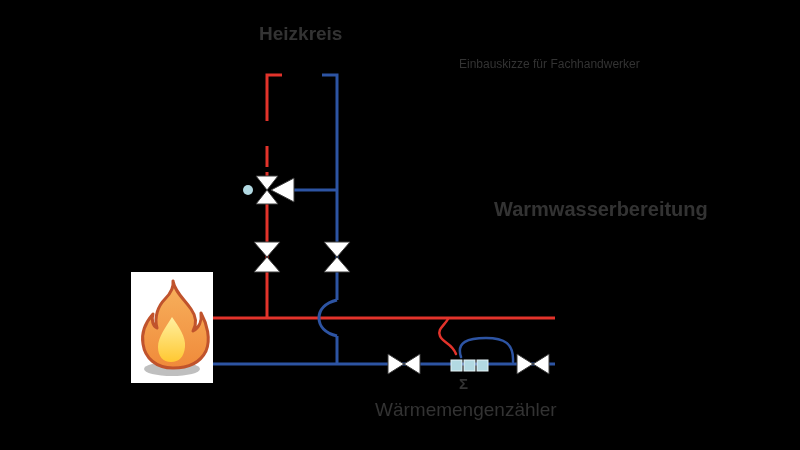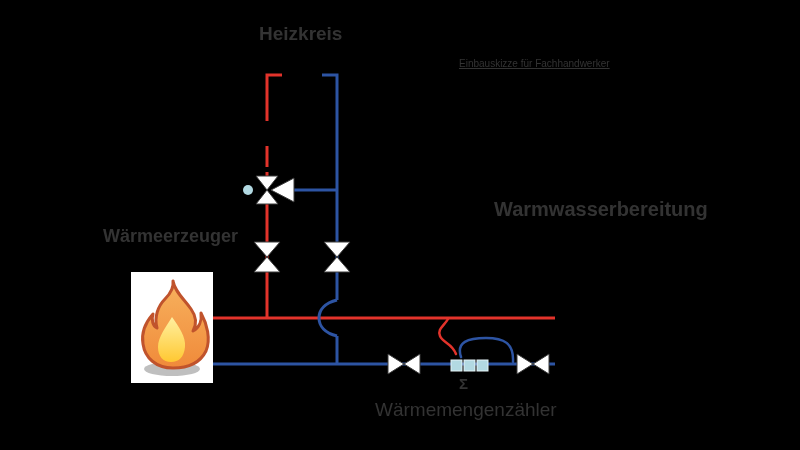--- a/index.html
+++ b/index.html
@@ -6,21 +6,21 @@
   .stage{
     position:relative;width:800px;height:450px;background:var(--background,#000);
     overflow:hidden;font-family:"Liberation Sans",sans-serif;
   }
   .stage svg{position:absolute;left:0;top:0;}
   .label{
     position:absolute;color:var(--text,#333);white-space:nowrap;line-height:1.1;
     font-family:"Liberation Sans",sans-serif;
   }
   .lbl-heizkreis{left:259px;top:24px;font-size:19px;font-weight:700;}
-  .lbl-einbau{left:459px;top:58px;font-size:10px;font-weight:400;text-decoration:underline;}
+  .lbl-einbau{left:459px;top:58px;font-size:12px;font-weight:400;}
   .lbl-warmwasser{left:494px;top:198px;font-size:20px;font-weight:700;}
   .lbl-erzeuger{left:103px;top:227px;font-size:18px;font-weight:700;}
   .lbl-zaehler{left:375px;top:400px;font-size:19px;font-weight:400;}
   .lbl-sigma{left:459px;top:376px;font-size:15px;font-weight:600;}
 
   .pipe-red{stroke:var(--pipe-supply,#e2332b);stroke-width:3;fill:none;}
   .pipe-blue{stroke:var(--pipe-return,#2d54a3);stroke-width:3;fill:none;}
   .sensor-red{stroke:var(--pipe-supply,#e2332b);stroke-width:2.5;fill:none;stroke-linecap:round;}
   .sensor-blue{stroke:var(--pipe-return,#2d54a3);stroke-width:2.5;fill:none;stroke-linecap:round;}
   .valve{fill:var(--valve-fill,#fff);stroke:#3a3a3a;stroke-width:1;}
@@ -105,16 +105,15 @@
                  C170,294 174,288 173,281 Z" fill="url(#flameBody)" stroke="#c0532c" stroke-width="3" stroke-linejoin="round"></path>
         <path d="M172,317 C179,327 186,337 185,347 C184,357 179,362 171,362 C163,362 158,356 158,347
                  C158,337 166,327 172,317 Z" fill="url(#flameInner)"></path>
       </g>
     </g>
   </svg>
 
   <div class="label lbl-heizkreis">Heizkreis</div>
   <div class="label lbl-einbau">Einbauskizze für Fachhandwerker</div>
   <div class="label lbl-warmwasser">Warmwasserbereitung</div>
-  <div class="label lbl-erzeuger">Wärmeerzeuger</div>
   <div class="label lbl-zaehler">Wärmemengenzähler</div>
   <div class="label lbl-sigma">Σ</div>
 </div>
 
 </body></html>

